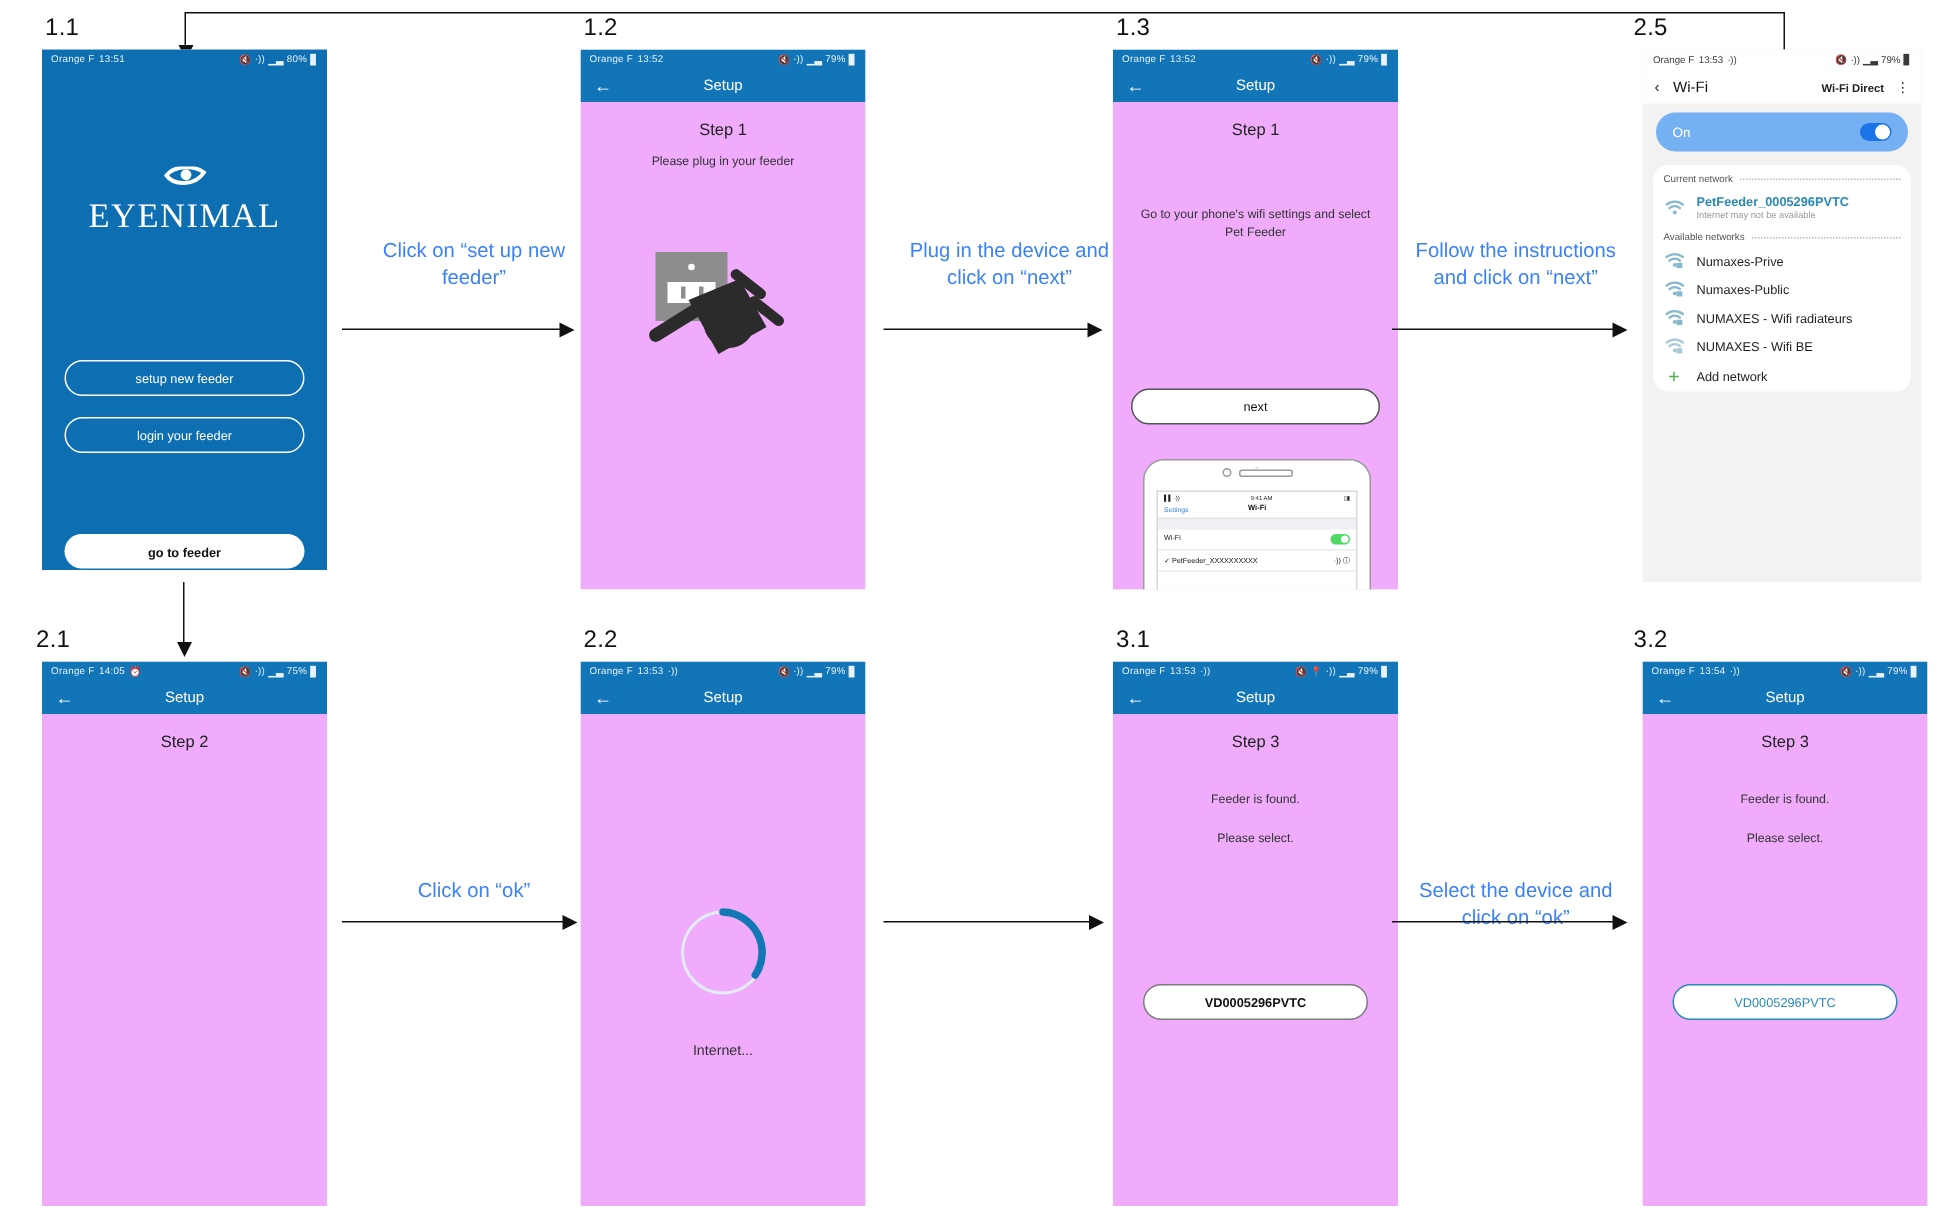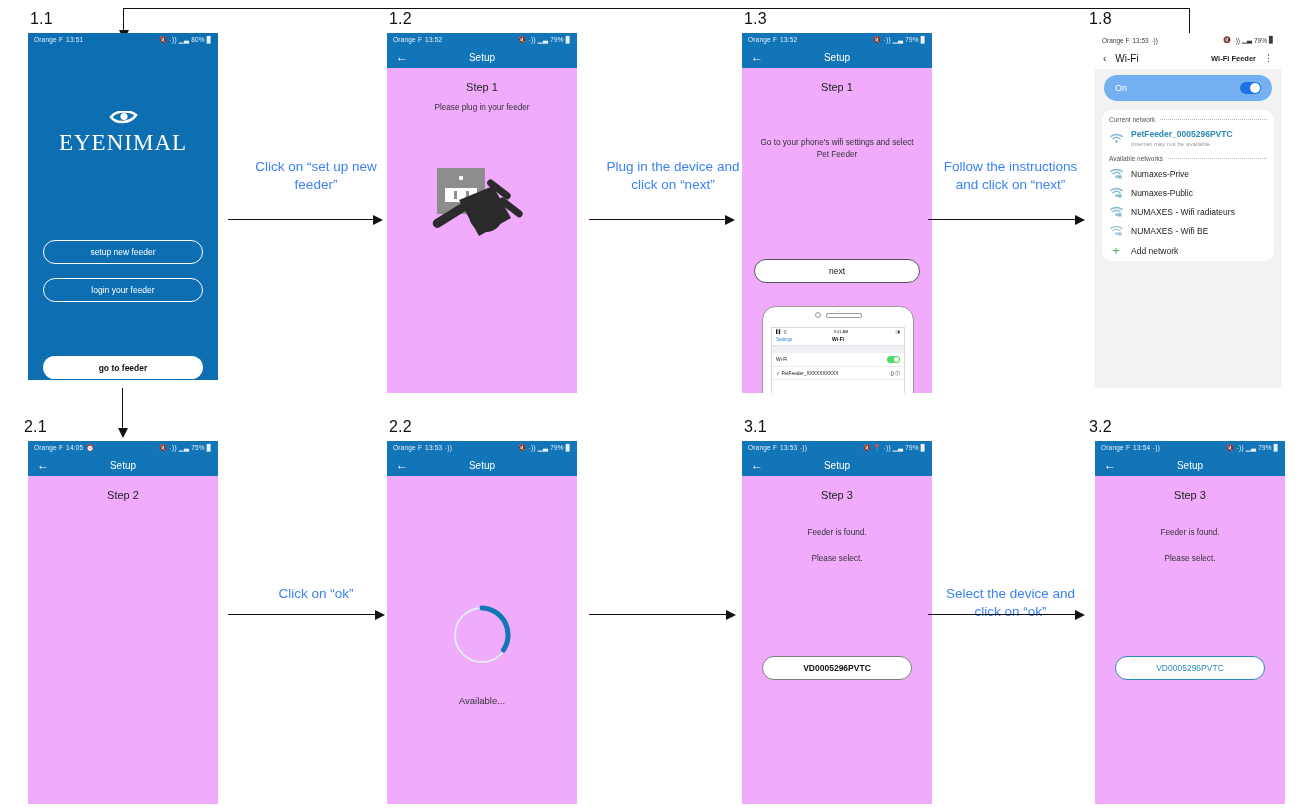--- a/index.html
+++ b/index.html
@@ -317,41 +317,41 @@
 
   <div class="arrow-label" style="left:927px;top:158px;width:167px;">
     <div>Follow the instructions</div>
     <div>and click on “next”</div>
   </div>
   <div class="h-arrow" style="left:928px;top:215px;width:157px;">
     <div class="shaft" style="width:148px;"></div>
       <div class="head" style="left:147px;"></div>
   </div>
 
-  <div class="step-num" style="left:1089px;top:10px;">1.8</div>
+  <div class="step-num" style="left:1089px;top:10px;">2.5</div>
   <div class="phone wifi" style="left:1095px;top:33px;width:186px;height:355px;background:#f2f2f2;">
     <div class="wifi-status">
       <span class="sb-left">
         <span>Orange F</span>
         <span>13:53</span>
         <span>∙))</span>
       </span>
       <span class="sb-right">
         <span>🔇</span>
         <span>∙))</span>
         <span>▁▃</span>
         <span>79%</span>
         <span>▊</span>
       </span>
     </div>
 
     <div class="wifi-appbar">
       <span class="wb-back">‹</span>
       <span class="wb-title">Wi-Fi</span>
-      <span class="wb-direct">Wi-Fi Feeder</span>
+      <span class="wb-direct">Wi-Fi Direct</span>
       <span class="wb-menu">⋮</span>
     </div>
 
     <div class="wifi-toggle-row">
       <span class="lab">On</span>
       <span class="wt-switch"></span>
     </div>
 
     <div class="wifi-card">
       <div class="sec-head">
@@ -491,21 +491,21 @@
       <span class="back">←</span>
       <span class="title">Setup</span>
     </div>
     <div class="screen-body" style="height:328px;">
       <div class="spinner">
         <svg width="62" height="62" viewBox="0 0 62 62" aria-hidden="true">
           <circle cx="31" cy="31" r="27" fill="none" stroke="#e2ecf2" stroke-width="2"></circle>
           <path d="M31 4 A27 27 0 0 1 52.5 46" fill="none" stroke="#1277b5" stroke-width="5" stroke-linecap="round"></path>
         </svg>
       </div>
-      <div class="body-text" style="position:absolute;left:0;right:0;top:218px;font-size:9.5px;">Available...</div>
+      <div class="body-text" style="position:absolute;left:0;right:0;top:218px;font-size:9.5px;">Internet...</div>
     </div>
   </div>
 
   <div class="h-arrow" style="left:589px;top:610px;width:147px;">
     <div class="shaft" style="width:138px;"></div>
       <div class="head" style="left:137px;"></div>
   </div>
 
   <div class="step-num" style="left:744px;top:418px;">3.1</div>
   <div class="phone" style="left:742px;top:441px;height:363px;">

